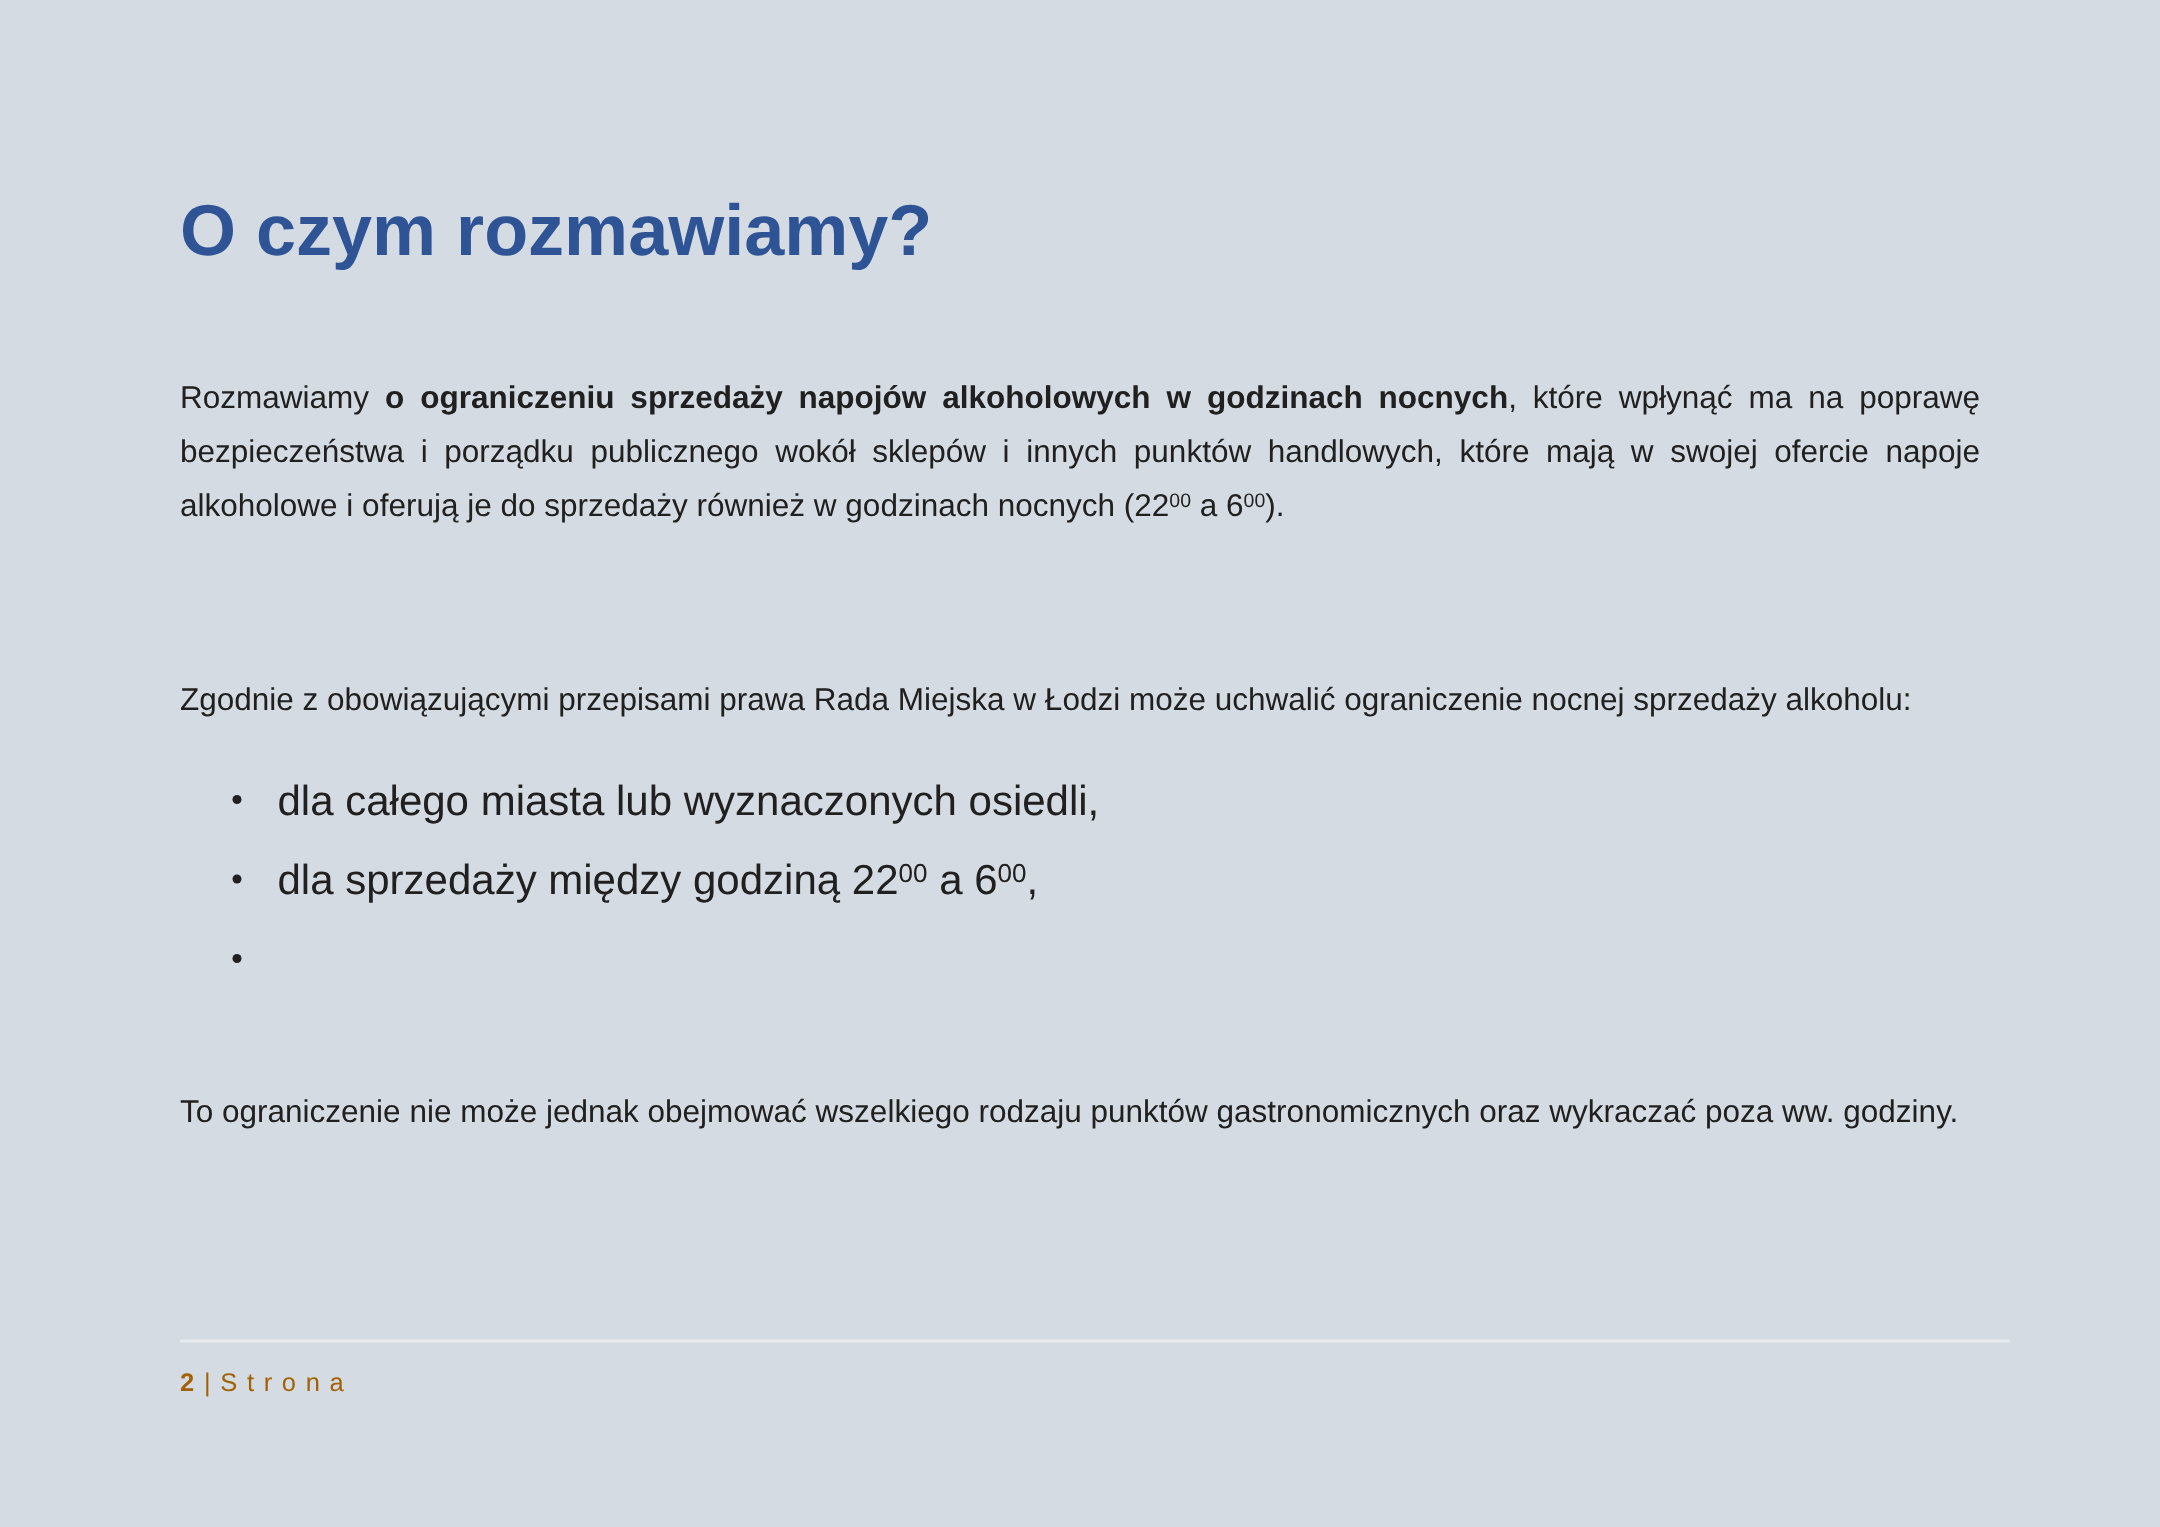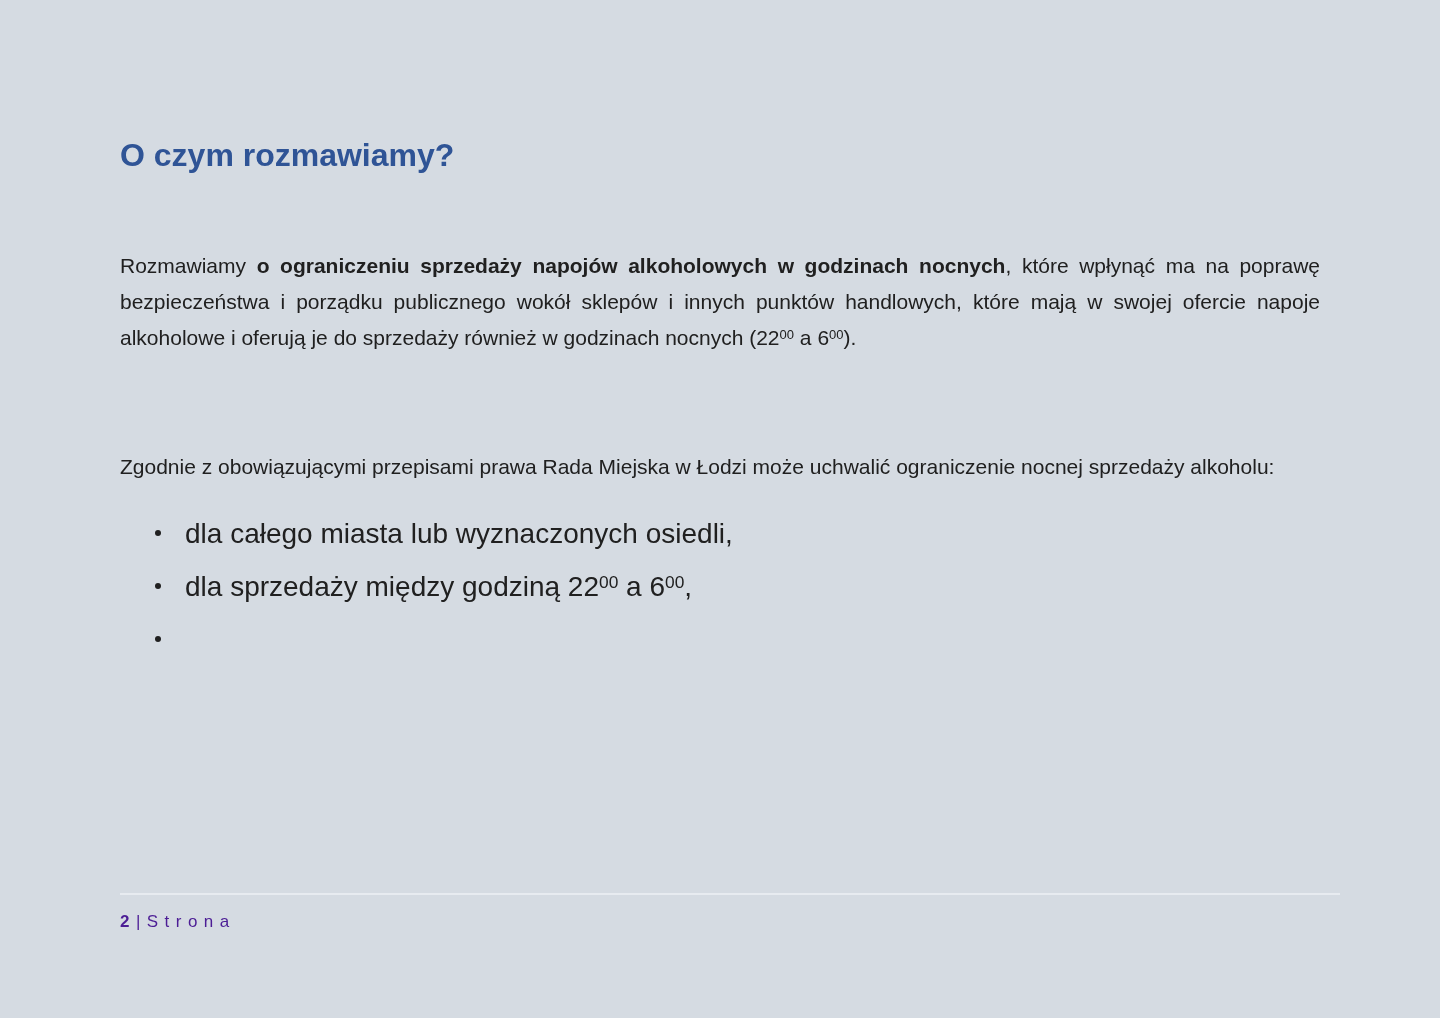--- a/index.html
+++ b/index.html
@@ -16,21 +16,21 @@
     font-family: "Liberation Sans", sans-serif;
     color: #202020;
   }
   .block {
     position: absolute;
     left: 120px;
     right: 120px;
   }
   .page-title {
     top: 126px;
-    font-size: 32px;
+    font-size: 48px;
     line-height: 58px;
     font-weight: 700;
     color: #2F5496;
     margin: 0;
   }
   .para {
     font-size: 21px;
     line-height: 36px;
     text-align: justify;
     margin: 0;
@@ -71,21 +71,21 @@
     top: 893px;
     left: 120px;
     right: 100px;
     height: 0;
     border-top: 2px solid #E7EBF0;
   }
   .page-footer {
     top: 910px;
     font-size: 17px;
     line-height: 24px;
-    color: #4c1d95;
+    color: #a16207;
     letter-spacing: 0.38em;
     white-space: nowrap;
   }
   .page-footer .num { font-weight: 700; }
 </style>
 </head>
 <body>
 
 <div class="page">
 
@@ -94,18 +94,19 @@
   <p class="block para p1"><span>Rozmawiamy </span><span class="bold">o ograniczeniu sprzedaży napojów alkoholowych w godzinach nocnych</span><span>, które wpłynąć ma na poprawę bezpieczeństwa i porządku publicznego wokół sklepów i innych punktów handlowych, które mają w swojej ofercie napoje alkoholowe i oferują je do sprzedaży również w godzinach nocnych (22</span><sup class="hours">00</sup><span> a 6</span><sup class="hours">00</sup><span>).</span></p>
 
   <p class="block para p2">Zgodnie z obowiązującymi przepisami prawa Rada Miejska w Łodzi może uchwalić ograniczenie nocnej sprzedaży alkoholu:</p>
 
   <ul class="block bullets">
     <li><span class="dot"></span><span>dla całego miasta lub wyznaczonych osiedli,</span></li>
     <li><span class="dot"></span><span>dla sprzedaży między godziną 22</span><sup class="hours">00</sup><span> a 6</span><sup class="hours">00</sup><span>,</span></li>
     <li><span class="dot"></span></li>
   </ul>
 
+  <p class="block para p3">To ograniczenie nie może jednak obejmować wszelkiego rodzaju punktów gastronomicznych oraz wykraczać poza ww. godziny.</p>
 
   <div class="footer-rule"></div>
 
   <div class="block page-footer"><span class="num">2</span><span>|</span><span>Strona</span></div>
 
 </div>
 
 </body></html>

